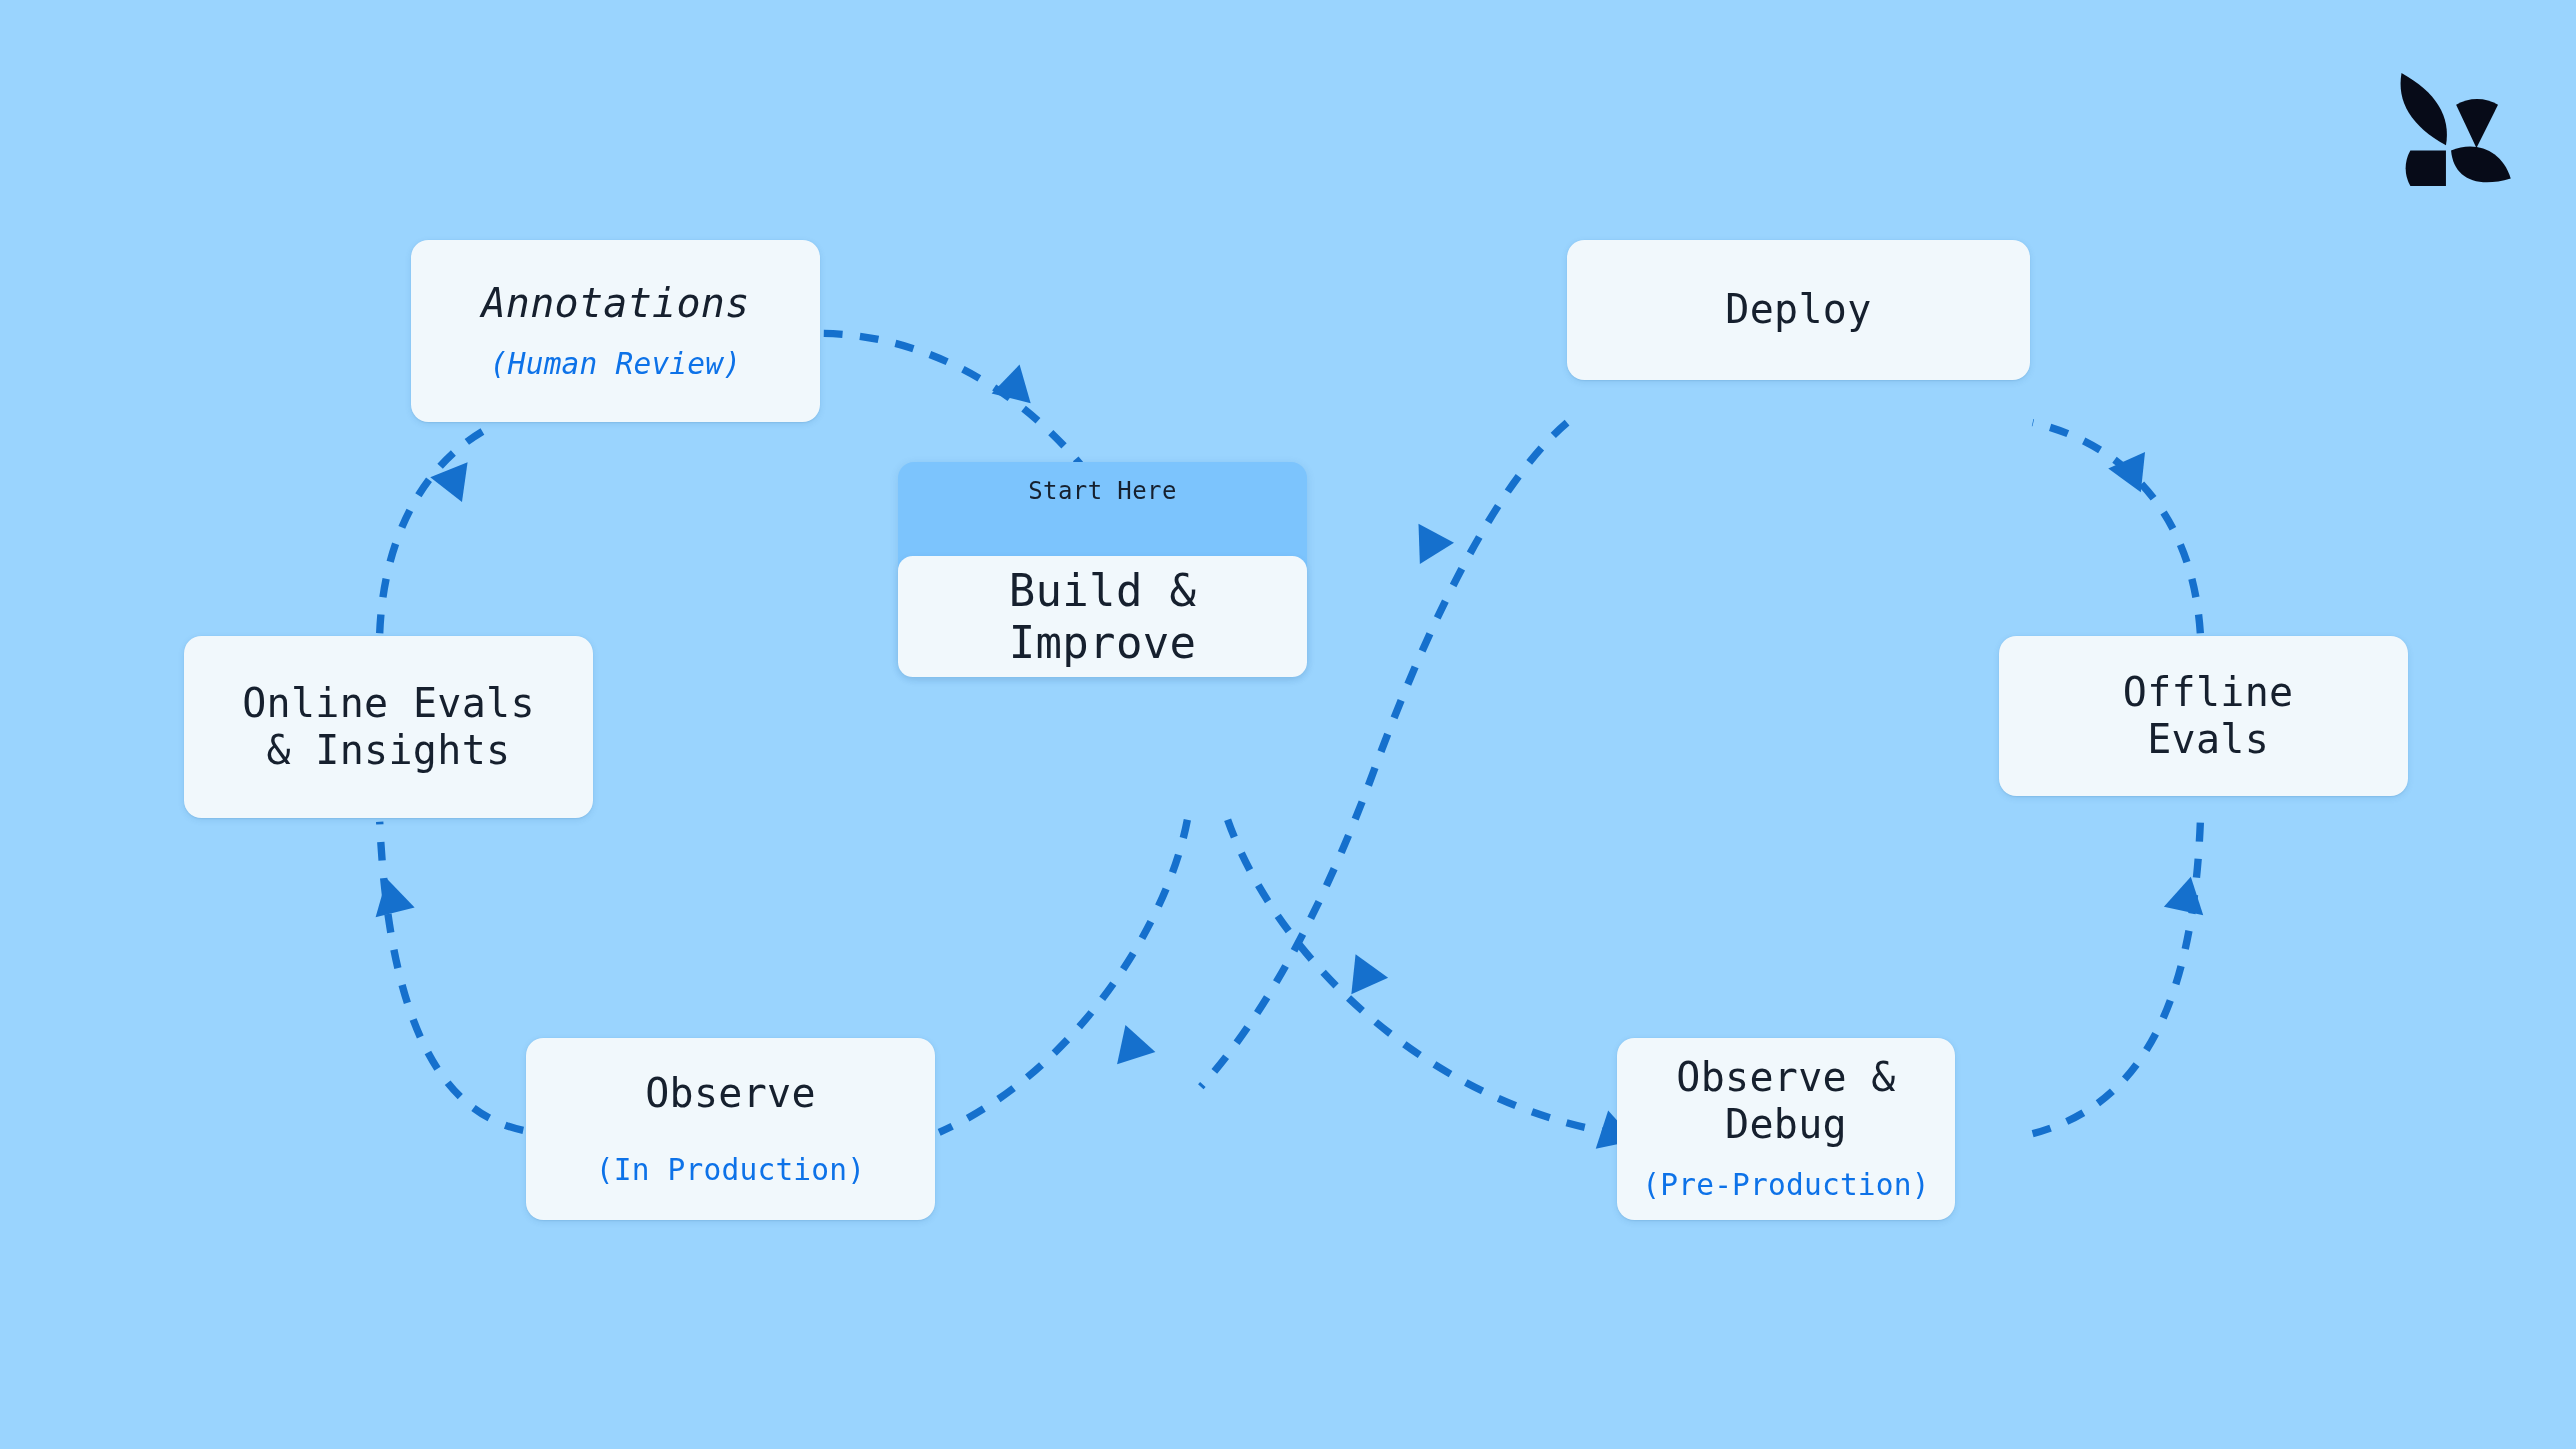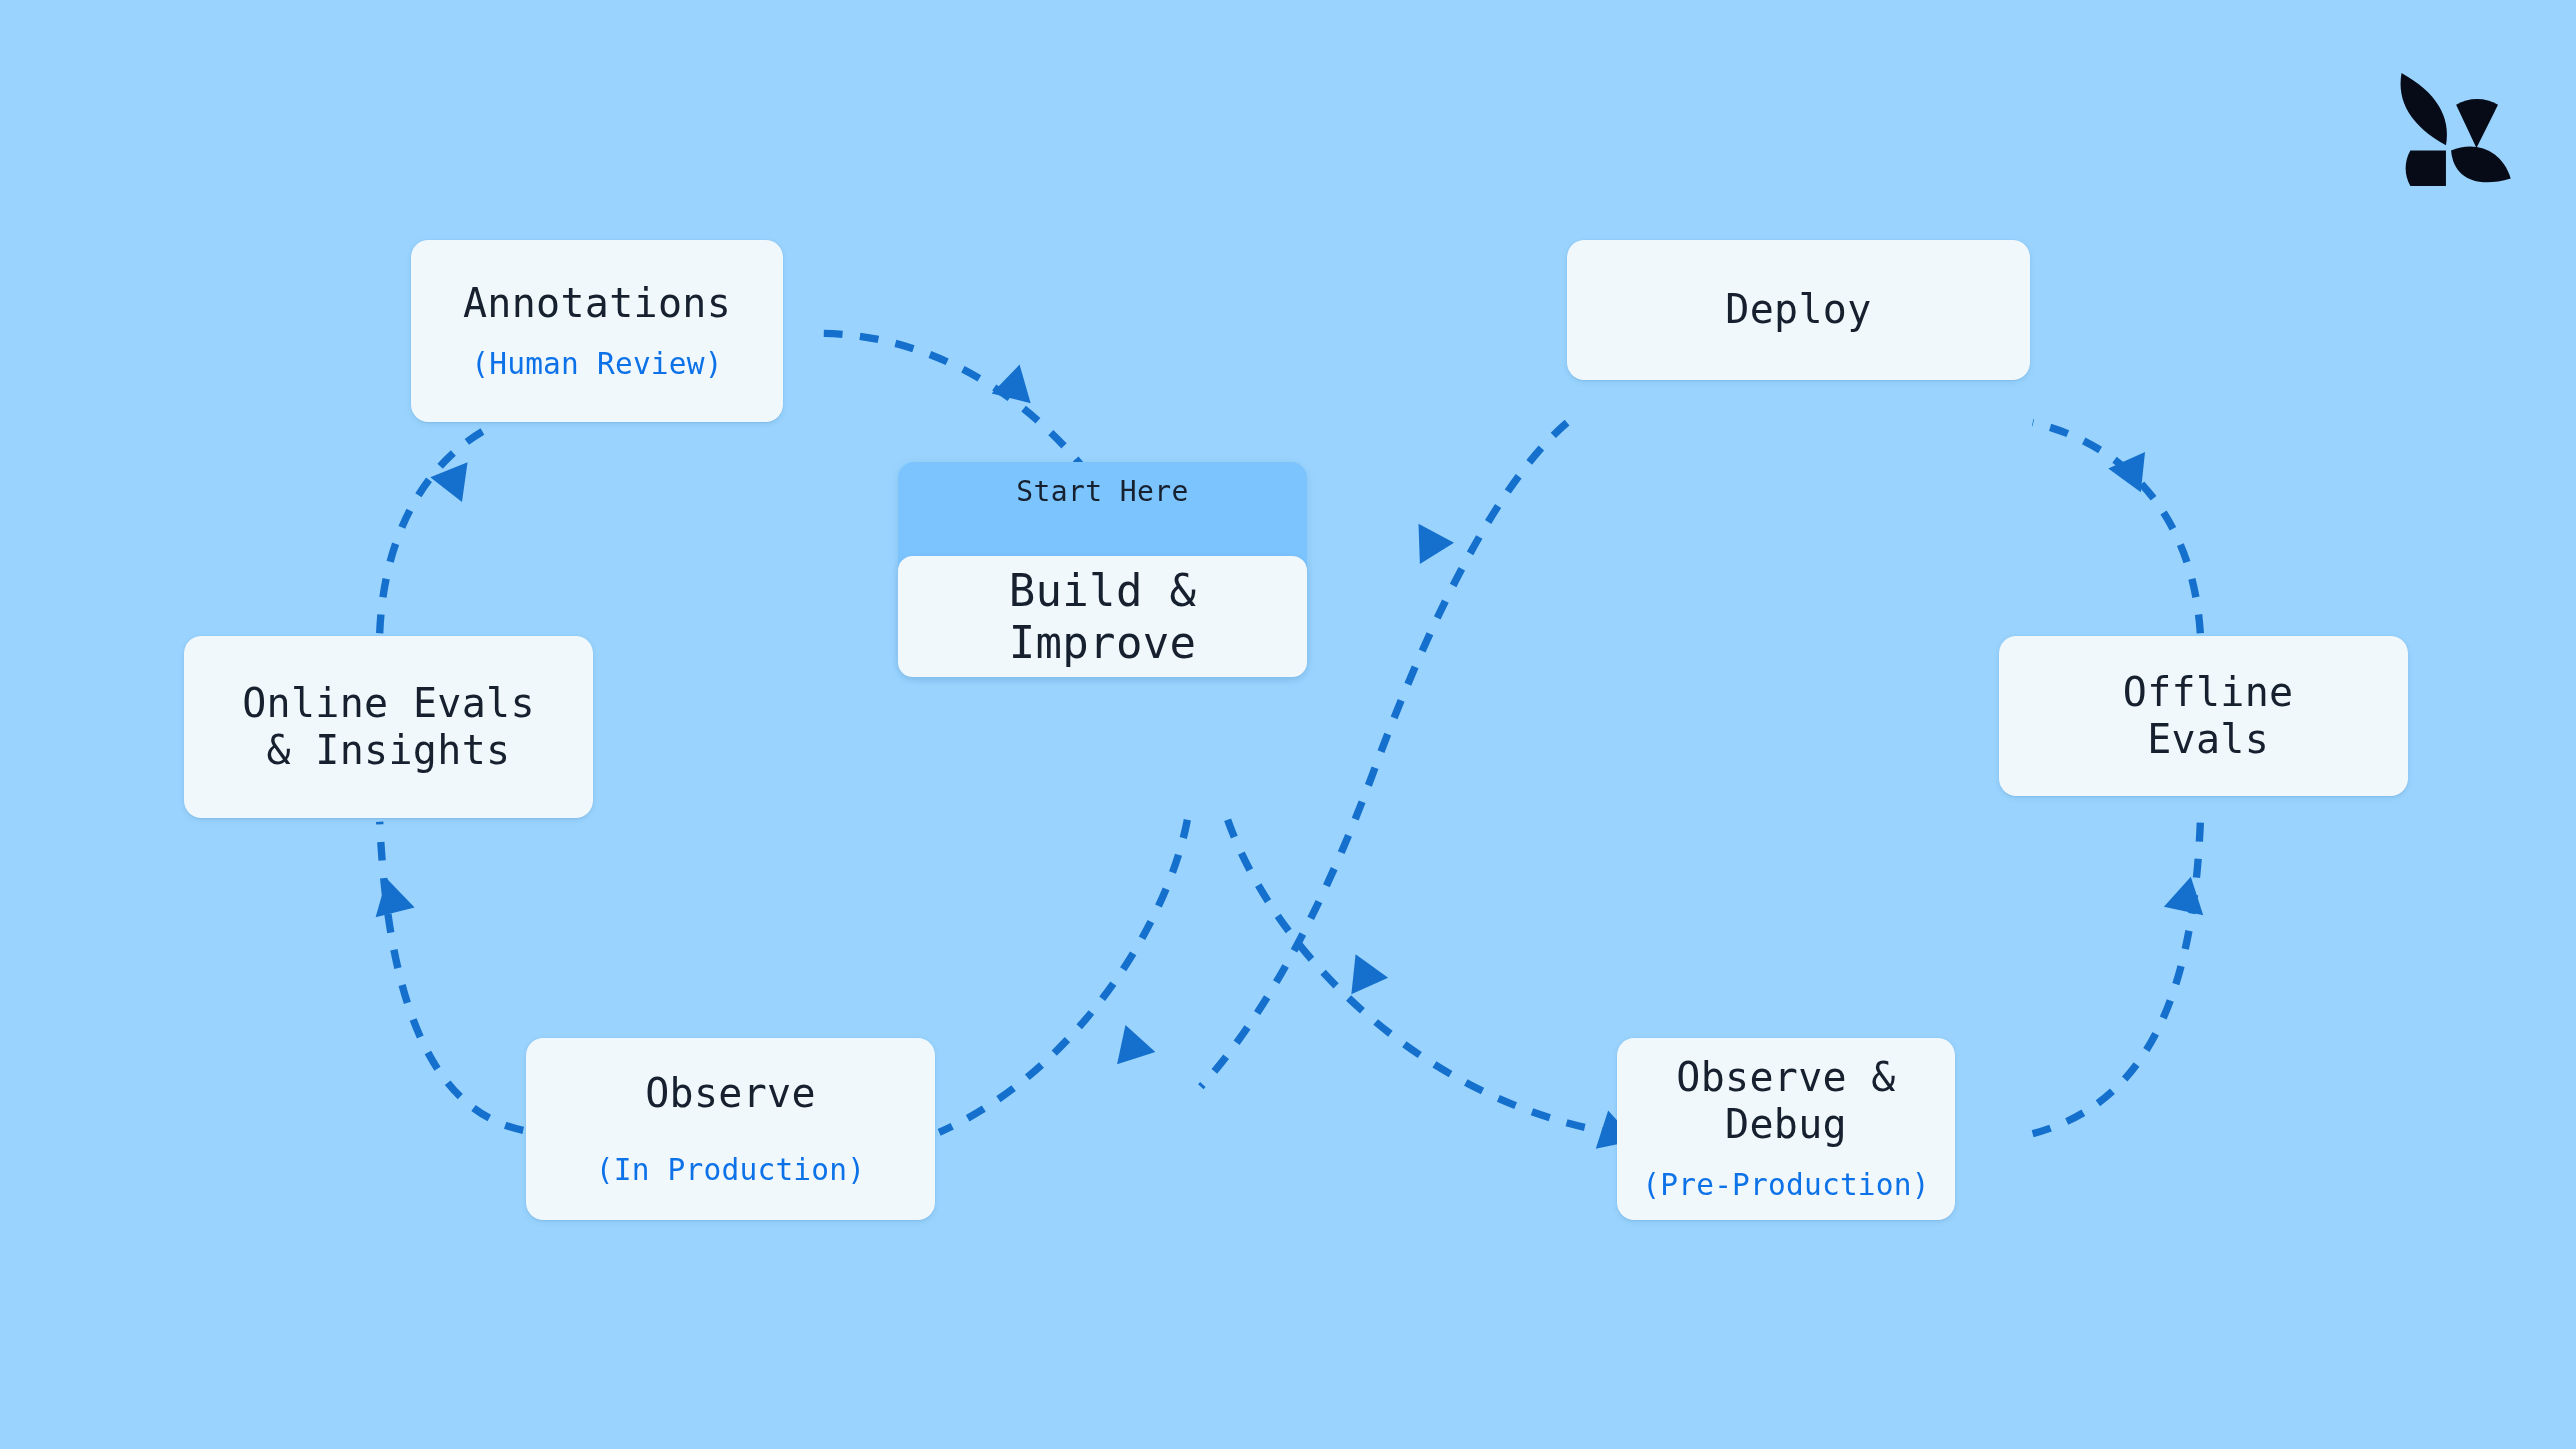--- a/index.html
+++ b/index.html
@@ -68,21 +68,21 @@
     flex-direction: column;
     align-items: stretch;
     overflow: visible;
   }
   .start-badge {
     height: 58px;
     display: flex;
     align-items: center;
     justify-content: center;
     color: #16202e;
-    font-size: 28px;
+    font-size: 24px;
     letter-spacing: 0.4px;
   }
   .start-card {
     flex: 1;
     background: #f1f8fc;
     border-radius: 14.8px;
     display: flex;
     align-items: center;
     justify-content: center;
     text-align: center;
@@ -164,21 +164,21 @@
   </svg>
 
   <div class="start-node" style="left:898px; top:462px; width:409px; height:215px;">
     <div class="start-badge">Start Here</div>
     <div class="start-card">
       <div class="node-title">Build &amp;
 Improve</div>
     </div>
   </div>
 
-  <div class="node" style="left:411px; top:240px; width:372px; height:182px;">
+  <div class="node" style="left:411px; top:240px; width:409px; height:182px;font-style:italic;">
     <div class="node-title">Annotations</div>
     <div class="node-sub">(Human Review)</div>
   </div>
 
   <div class="node" style="left:184px; top:636px; width:409px; height:182px;">
     <div class="node-title">Online Evals
 &amp; Insights</div>
   </div>
 
   <div class="node" style="left:526px; top:1038px; width:409px; height:182px;gap:16px;">

